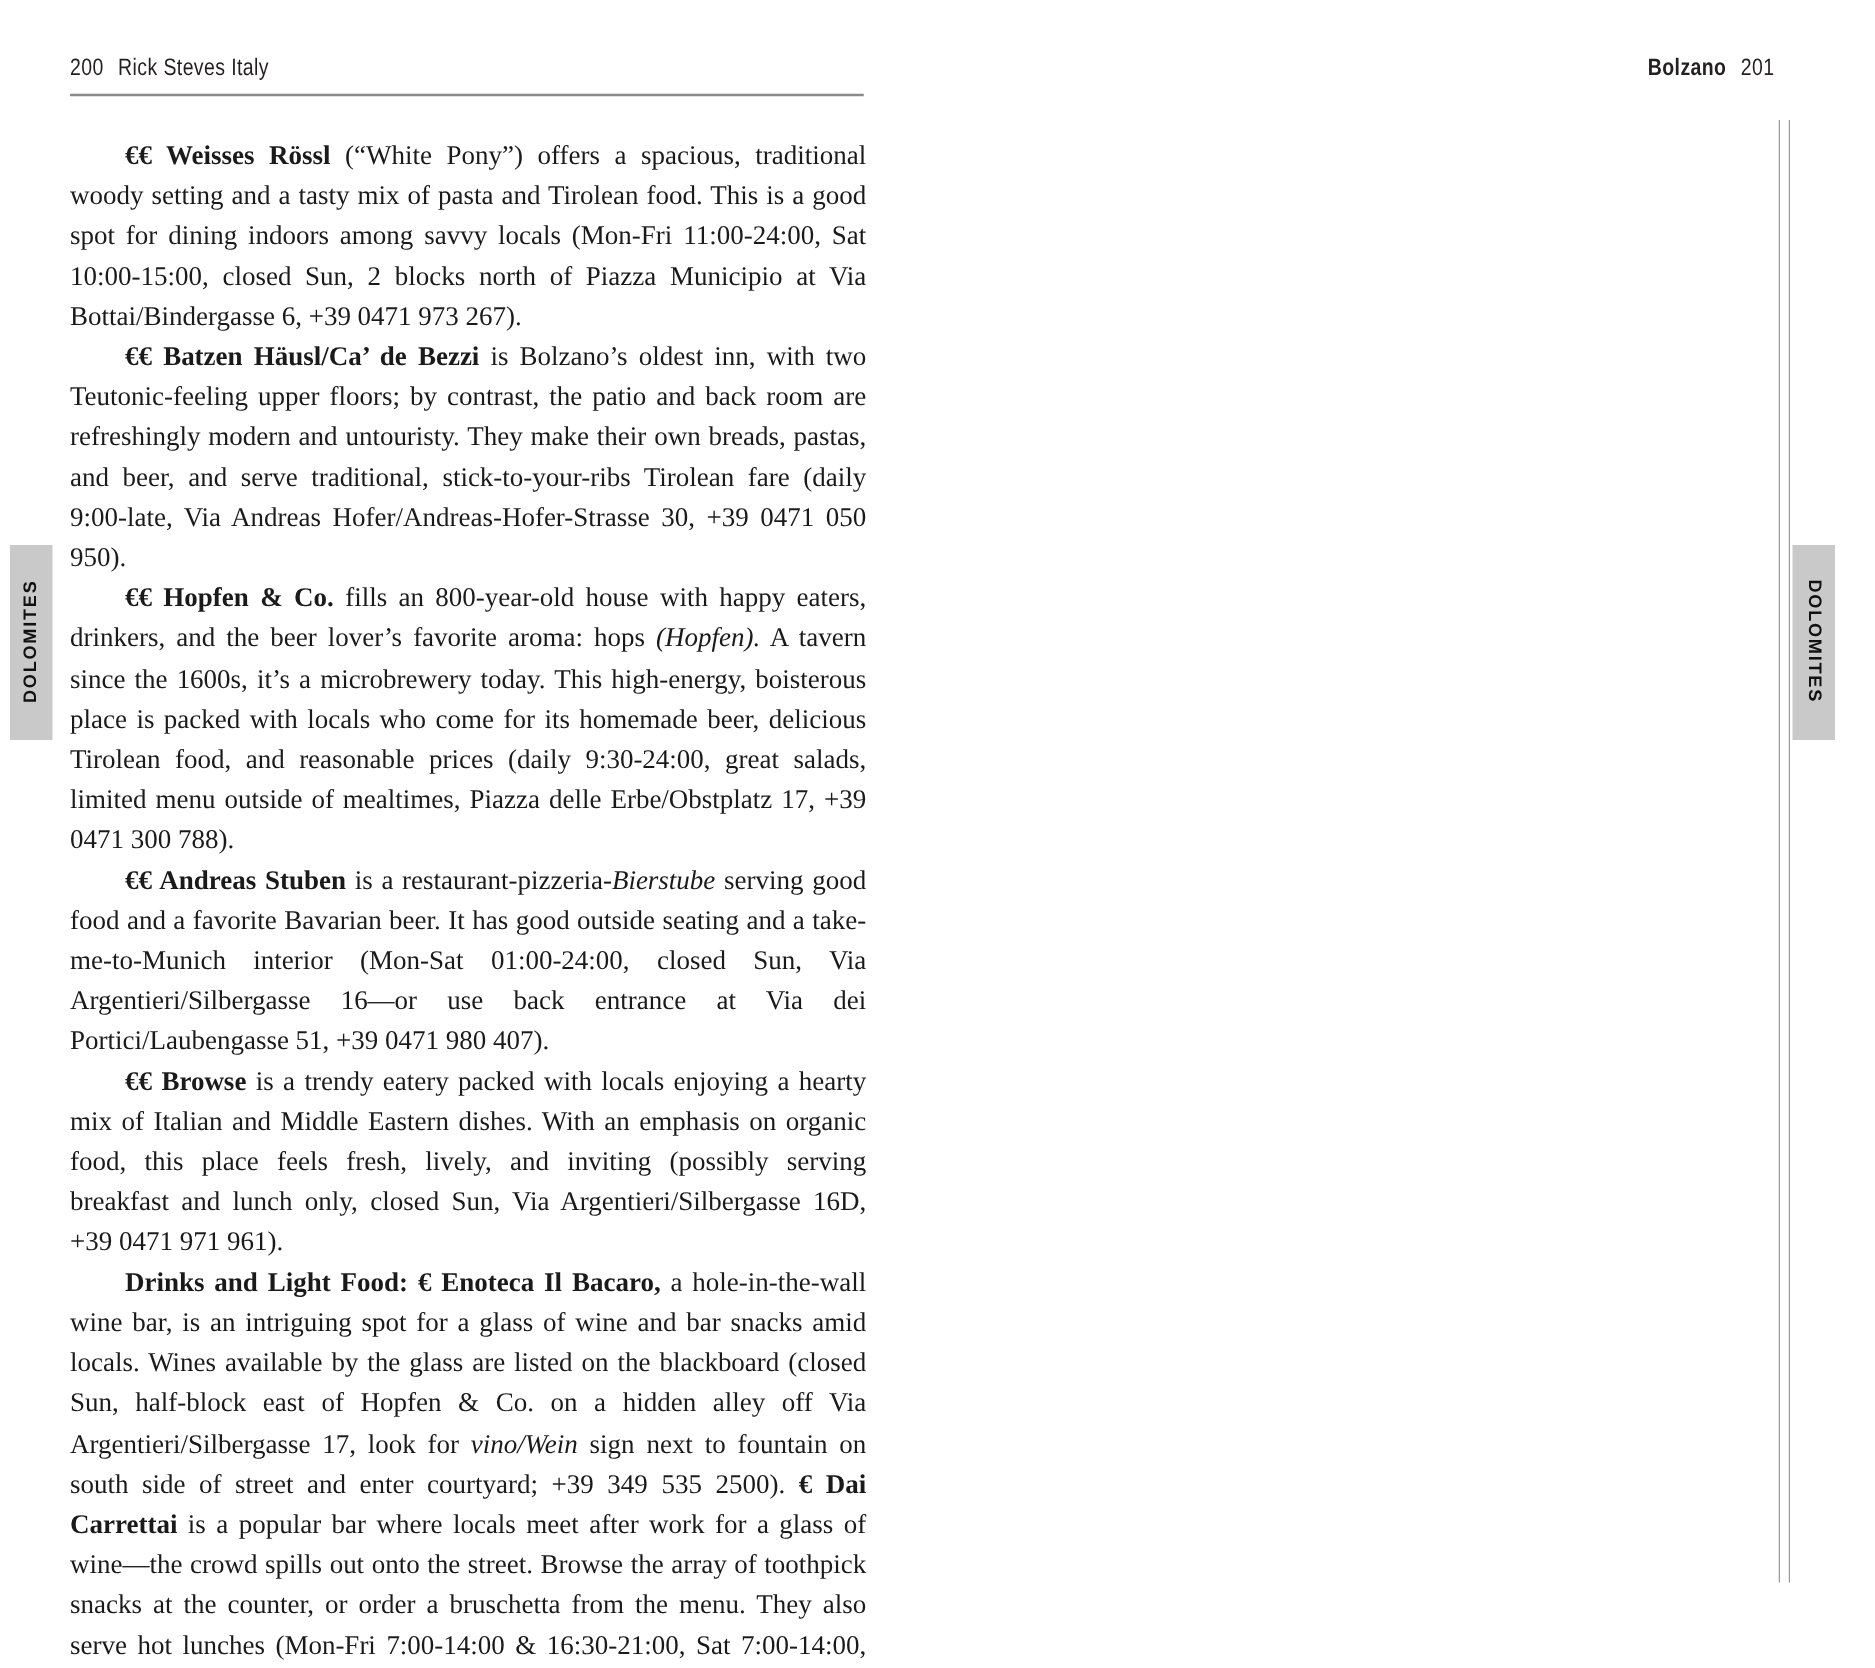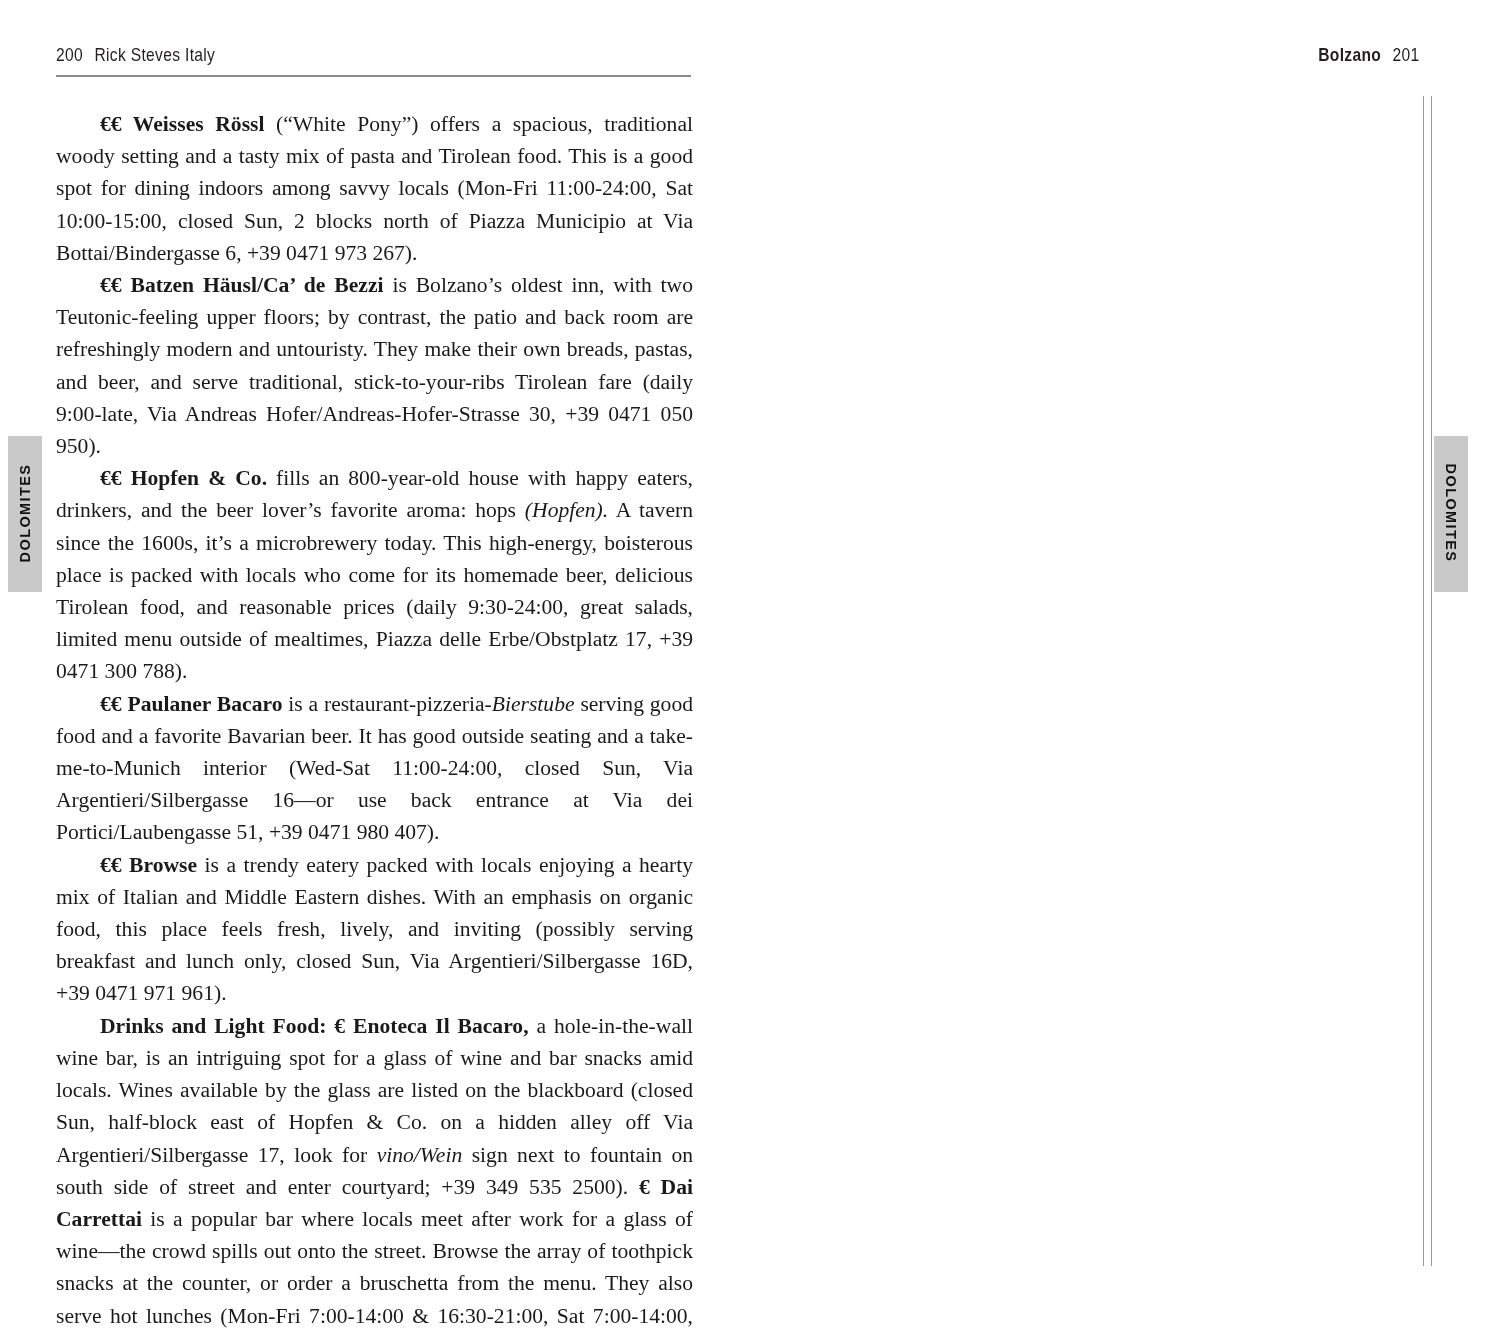--- a/index.html
+++ b/index.html
@@ -144,21 +144,21 @@
     <div class="rule rule-left"></div>
 
     <div class="tab tab-left">
       <span class="tab-label">DOLOMITES</span>
     </div>
 
     <div class="bodycol" id="left-body">
         <p><b>€€ </b><b>Weisses Rössl</b><span> (“White Pony”) offers a spacious, traditional woody setting and a tasty mix of pasta and Tirolean food. This is a good spot for dining indoors among savvy locals (Mon-Fri 11:00-24:00, Sat 10:00-15:00, closed Sun, 2 blocks north of Piazza Municipio at Via Bottai/Bindergasse 6, +39 0471 973 267).</span></p>
         <p><b>€€ </b><b>Batzen Häusl/Ca’ de Bezzi</b><span> is Bolzano’s oldest inn, with two Teutonic-feeling upper floors; by contrast, the patio and back room are refreshingly modern and untouristy. They make their own breads, pastas, and beer, and serve traditional, stick-to-your-ribs Tirolean fare (daily 9:00-late, Via Andreas Hofer/Andreas-Hofer-Strasse 30, +39 0471 050 950).</span></p>
         <p><b>€€ </b><b>Hopfen &amp; Co.</b><span> fills an 800-year-old house with happy eaters, drinkers, and the beer lover’s favorite aroma: hops </span><i>(Hopfen).</i><span> A tavern since the 1600s, it’s a microbrewery today. This high-energy, boisterous place is packed with locals who come for its homemade beer, delicious Tirolean food, and reasonable prices (daily 9:30-24:00, great salads, limited menu outside of mealtimes, Piazza delle Erbe/Obstplatz 17, +39 0471 300 788).</span></p>
-        <p><b>€€ </b><b>Paulaner Bacaro</b><span> is a restaurant-pizzeria-</span><i>Bierstube</i><span> serving good food and a favorite Bavarian beer. It has good outside seating and a take-me-to-Munich interior (Wed-Sat 11:00-24:00, closed Sun, Via Argentieri/Silbergasse 16—or use back entrance at Via dei Portici/Laubengasse 51, +39 0471 980 407).</span></p>
+        <p><b>€€ </b><b>Andreas Stuben</b><span> is a restaurant-pizzeria-</span><i>Bierstube</i><span> serving good food and a favorite Bavarian beer. It has good outside seating and a take-me-to-Munich interior (Mon-Sat 01:00-24:00, closed Sun, Via Argentieri/Silbergasse 16—or use back entrance at Via dei Portici/Laubengasse 51, +39 0471 980 407).</span></p>
         <p><b>€€ </b><b>Browse</b><span> is a trendy eatery packed with locals enjoying a hearty mix of Italian and Middle Eastern dishes. With an emphasis on organic food, this place feels fresh, lively, and inviting (possibly serving breakfast and lunch only, closed Sun, Via Argentieri/Silbergasse 16D, +39 0471 971 961).</span></p>
         <p><b>Drinks and Light Food: € Enoteca Il Bacaro,</b><span> a hole-in-the-wall wine bar, is an intriguing spot for a glass of wine and bar snacks amid locals. Wines available by the glass are listed on the blackboard (closed Sun, half-block east of Hopfen &amp; Co. on a hidden alley off Via Argentieri/Silbergasse 17, look for </span><i>vino/Wein</i><span> sign next to fountain on south side of street and enter courtyard; +39 349 535 2500). </span><b>€ Dai Carrettai</b><span> is a popular bar where locals meet after work for a glass of wine—the crowd spills out onto the street. Browse the array of toothpick snacks at the counter, or order a bruschetta from the menu. They also serve hot lunches (Mon-Fri 7:00-14:00 &amp; 16:30-21:00, Sat 7:00-14:00, closed Sun, Via Dr. Streiter/Dr.-Streiter-Gasse 20b, +39 0471 970 558).</span></p>
       </div>
   </div>
 
   <div class="page page-right">
 
     <div class="runhead runhead-right">
       <span class="title">Bolzano</span><span class="folio">201</span>
     </div>

